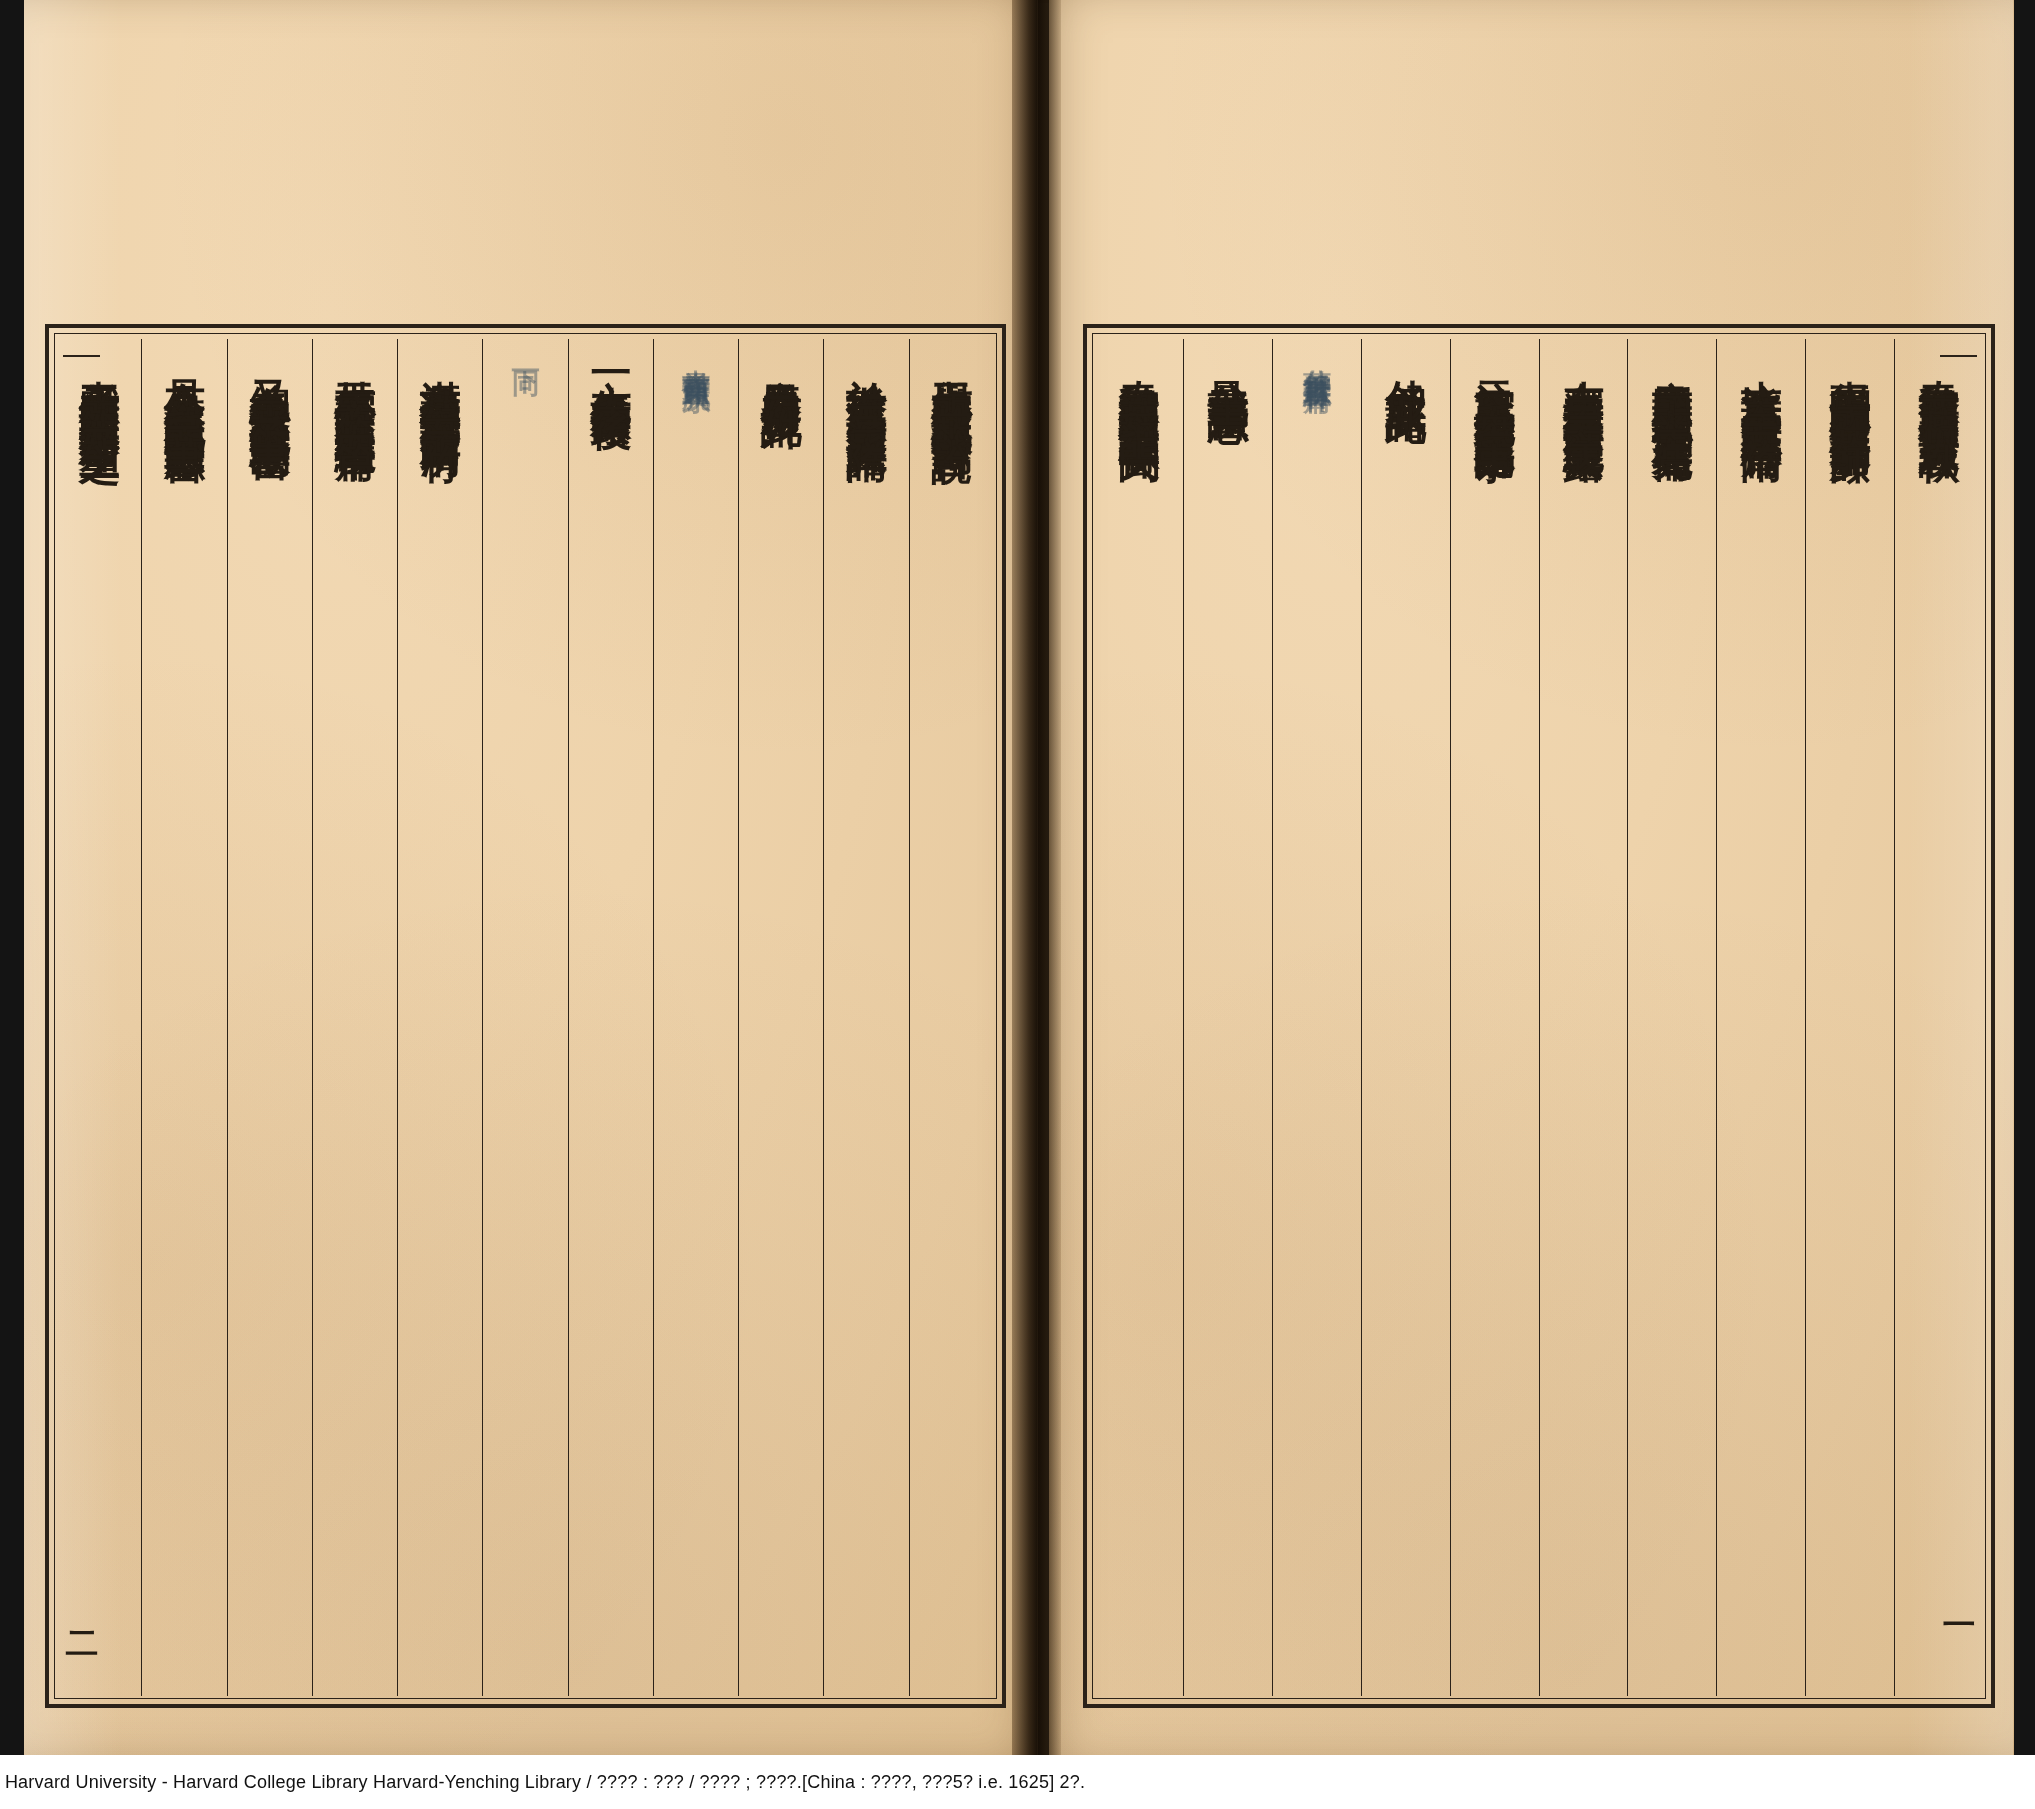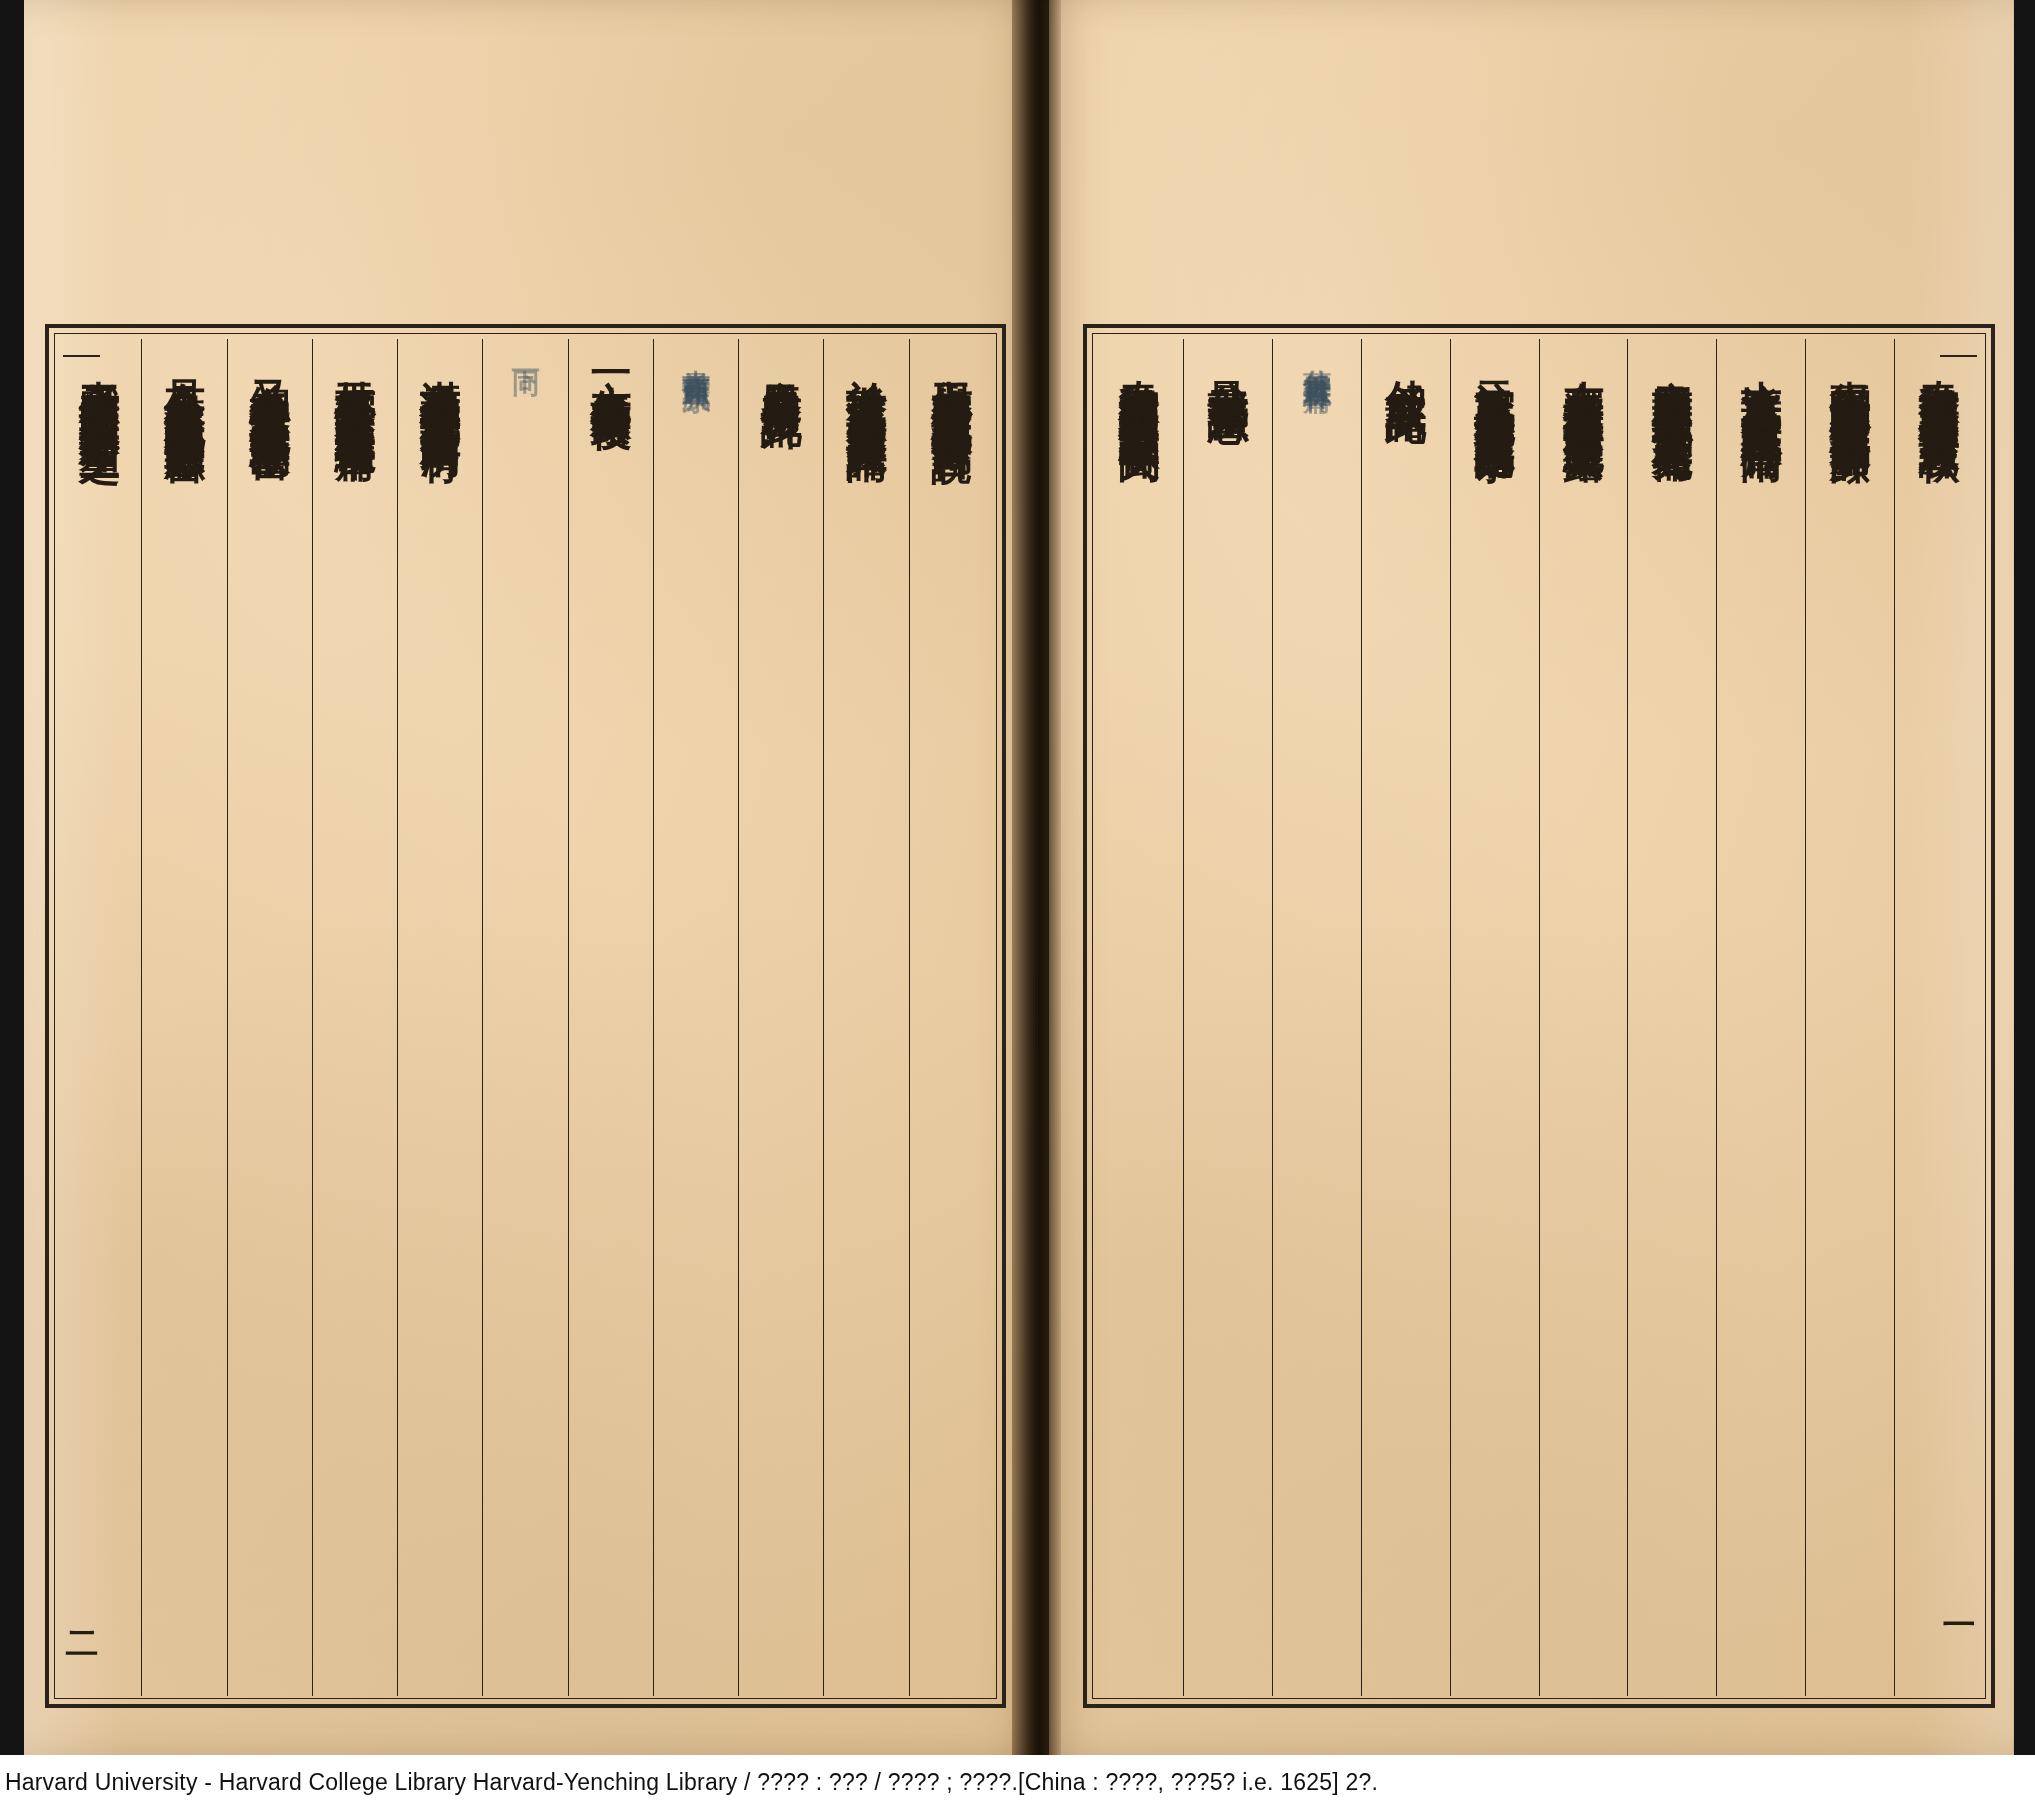--- a/index.html
+++ b/index.html
@@ -178,21 +178,21 @@
   
   .caption {
     width: 2036px;
     height: 55px;
     background: #ffffff;
     display: flex;
     align-items: center;
     padding-left: 4.9px;
     box-sizing: border-box;
     font-family: "Liberation Sans", sans-serif;
-    font-size: 23px;
+    font-size: 18px;
     color: #111111;
     letter-spacing: 0.2px;
   }
 
   
   .curve-l {
     position: absolute; top:0; left: 24.4px; width: 98px; height: 1755px;
     background: linear-gradient(to right, rgba(255,255,255,.22), rgba(255,255,255,0));
     pointer-events:none;
   }

